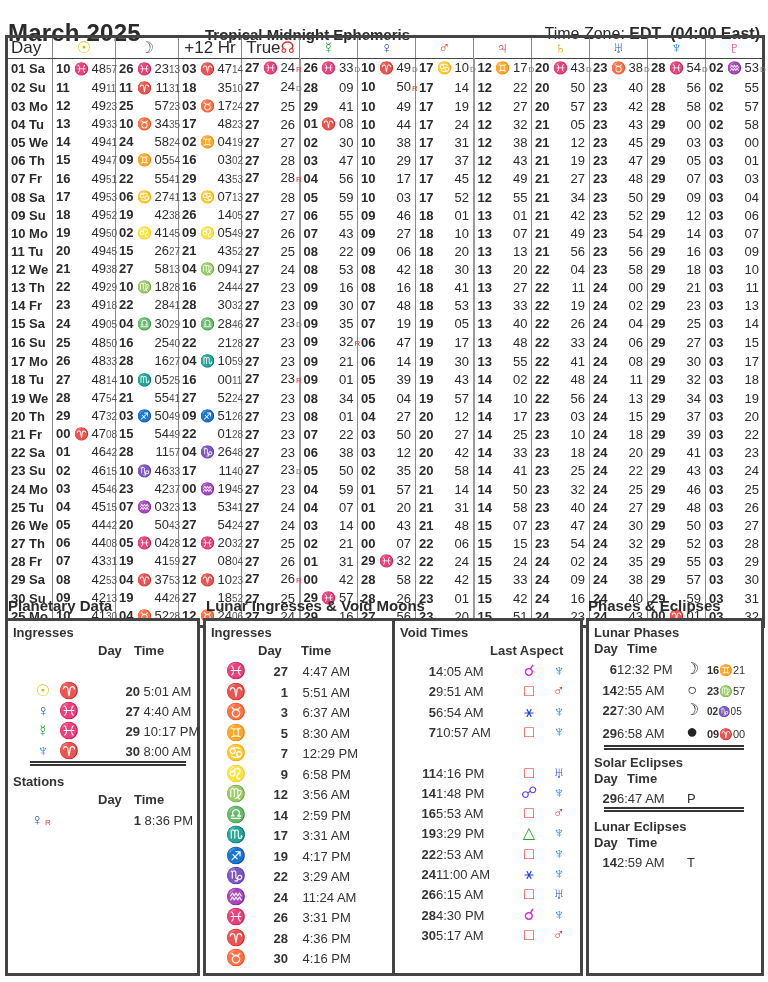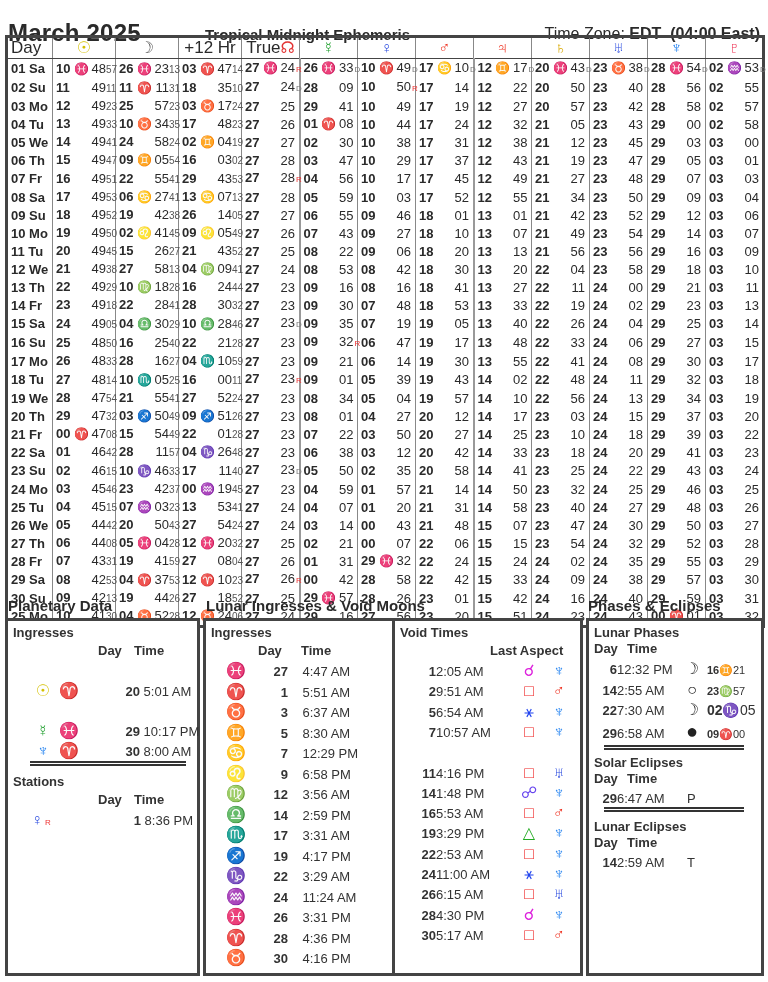--- a/index.html
+++ b/index.html
@@ -547,20 +547,21 @@
       </tr>
     </tbody>
 </table>
 
 <div class="sect-title" style="left:8px">Planetary Data</div>
 <div class="box" id="pd-box" style="left:5px;width:195px;height:358px">
     <div class="lbl" style="left:5px;top:4px">Ingresses</div>
     <div class="lbl" style="left:90px;top:22px">Day</div>
     <div class="lbl" style="left:126px;top:22px">Time</div>
     <div class="row" style="left:22px;top:60px"><span class="gly" style="color: rgb(212, 192, 0); width: 26px;">☉</span><span class="gly" style="color: rgb(238, 32, 32); width: 26px;">♈</span><b style="width:58px">20</b><span> 5:01 AM</span></div>
+    <div class="row" style="left:22px;top:80px"><span class="gly" style="color: rgb(48, 80, 224); width: 26px;">♀</span><span class="gly" style="color: rgb(221, 34, 221); width: 26px;">♓</span><b style="width:58px">27</b><span> 4:40 AM</span></div>
     <div class="row" style="left:22px;top:100px"><span class="gly" style="color: rgb(34, 160, 48); width: 26px;">☿</span><span class="gly" style="color: rgb(221, 34, 221); width: 26px;">♓</span><b style="width:58px">29</b><span> 10:17 PM</span></div>
     <div class="row" style="left:22px;top:120px"><span class="gly" style="color: rgb(32, 128, 240); width: 26px;">♆</span><span class="gly" style="color: rgb(238, 32, 32); width: 26px;">♈</span><b style="width:58px">30</b><span> 8:00 AM</span></div>
     <div class="dbl" style="left:22px;width:156px;top:140px"></div>
     <div class="lbl" style="left:5px;top:153px">Stations</div>
     <div class="lbl" style="left:90px;top:171px">Day</div>
     <div class="lbl" style="left:126px;top:171px">Time</div>
     <div class="row" style="left:22px;top:189px"><span class="gly" style="color: rgb(48, 80, 224); width: 14px;">♀</span><span class="st R" style="display:inline-block;width:12px">R</span><b style="width:84px">1</b><span> 8:36 PM</span></div>
   </div>
 
 <div class="sect-title" style="left:206px">Lunar Ingresses &amp; Void Moons</div>
@@ -579,21 +580,21 @@
     <div class="row" style="left:18px;top:183.5px"><span class="gly" style="color: rgb(48, 144, 240); width: 24px;">♎</span><b style="width:40px">14</b><span>&nbsp;&nbsp;&nbsp;&nbsp;2:59 PM</span></div>
     <div class="row" style="left:18px;top:204px"><span class="gly" style="color: rgb(136, 68, 238); width: 24px;">♏</span><b style="width:40px">17</b><span>&nbsp;&nbsp;&nbsp;&nbsp;3:31 AM</span></div>
     <div class="row" style="left:18px;top:224.5px"><span class="gly" style="color: rgb(238, 34, 68); width: 24px;">♐</span><b style="width:40px">19</b><span>&nbsp;&nbsp;&nbsp;&nbsp;4:17 PM</span></div>
     <div class="row" style="left:18px;top:245px"><span class="gly" style="color: rgb(238, 85, 34); width: 24px;">♑</span><b style="width:40px">22</b><span>&nbsp;&nbsp;&nbsp;&nbsp;3:29 AM</span></div>
     <div class="row" style="left:18px;top:265.5px"><span class="gly" style="color: rgb(34, 68, 238); width: 24px;">♒</span><b style="width:40px">24</b><span>&nbsp;&nbsp;&nbsp;&nbsp;11:24 AM</span></div>
     <div class="row" style="left:18px;top:286px"><span class="gly" style="color: rgb(221, 34, 221); width: 24px;">♓</span><b style="width:40px">26</b><span>&nbsp;&nbsp;&nbsp;&nbsp;3:31 PM</span></div>
     <div class="row" style="left:18px;top:306.5px"><span class="gly" style="color: rgb(238, 32, 32); width: 24px;">♈</span><b style="width:40px">28</b><span>&nbsp;&nbsp;&nbsp;&nbsp;4:36 PM</span></div>
     <div class="row" style="left:18px;top:327px"><span class="gly" style="color: rgb(34, 170, 34); width: 24px;">♉</span><b style="width:40px">30</b><span>&nbsp;&nbsp;&nbsp;&nbsp;4:16 PM</span></div>
     <div class="lbl" style="left:194px;top:4px">Void Times</div>
     <div class="lbl" style="left:284px;top:22px">Last Aspect</div>
-    <div class="row" style="left:200px;top:40px"><b style="width:30px">1</b><span style="display:inline-block;width:78px"> 2:05 AM</span><span class="gly" style="color: rgb(221, 34, 221); width: 30px;">☌</span><span class="gly" style="color: rgb(32, 128, 240); width: 30px;">♆</span></div>
+    <div class="row" style="left:200px;top:40px"><b style="width:30px">1</b><span style="display:inline-block;width:78px"> 4:05 AM</span><span class="gly" style="color: rgb(221, 34, 221); width: 30px;">☌</span><span class="gly" style="color: rgb(32, 128, 240); width: 30px;">♆</span></div>
     <div class="row" style="left:200px;top:60.3px"><b style="width:30px">2</b><span style="display:inline-block;width:78px"> 9:51 AM</span><span class="gly" style="color: rgb(238, 34, 34); width: 30px;">□</span><span class="gly" style="color: rgb(238, 51, 34); width: 30px;">♂</span></div>
     <div class="row" style="left:200px;top:80.6px"><b style="width:30px">5</b><span style="display:inline-block;width:78px"> 6:54 AM</span><span class="gly" style="color: rgb(34, 68, 238); width: 30px;">⚹</span><span class="gly" style="color: rgb(32, 128, 240); width: 30px;">♆</span></div>
     <div class="row" style="left:200px;top:100.9px"><b style="width:30px">7</b><span style="display:inline-block;width:78px"> 10:57 AM</span><span class="gly" style="color: rgb(238, 34, 34); width: 30px;">□</span><span class="gly" style="color: rgb(32, 128, 240); width: 30px;">♆</span></div>
     <div class="row" style="left:200px;top:141.5px"><b style="width:30px">11</b><span style="display:inline-block;width:78px"> 4:16 PM</span><span class="gly" style="color: rgb(238, 34, 34); width: 30px;">□</span><span class="gly" style="color: rgb(48, 80, 224); width: 30px;">♅</span></div>
     <div class="row" style="left:200px;top:161.8px"><b style="width:30px">14</b><span style="display:inline-block;width:78px"> 1:48 PM</span><span class="gly" style="color: rgb(102, 68, 238); width: 30px;">☍</span><span class="gly" style="color: rgb(32, 128, 240); width: 30px;">♆</span></div>
     <div class="row" style="left:200px;top:182.1px"><b style="width:30px">16</b><span style="display:inline-block;width:78px"> 5:53 AM</span><span class="gly" style="color: rgb(238, 34, 34); width: 30px;">□</span><span class="gly" style="color: rgb(238, 51, 34); width: 30px;">♂</span></div>
     <div class="row" style="left:200px;top:202.4px"><b style="width:30px">19</b><span style="display:inline-block;width:78px"> 3:29 PM</span><span class="gly" style="color: rgb(34, 170, 34); width: 30px;">△</span><span class="gly" style="color: rgb(32, 128, 240); width: 30px;">♆</span></div>
     <div class="row" style="left:200px;top:222.70000000000002px"><b style="width:30px">22</b><span style="display:inline-block;width:78px"> 2:53 AM</span><span class="gly" style="color: rgb(238, 34, 34); width: 30px;">□</span><span class="gly" style="color: rgb(32, 128, 240); width: 30px;">♆</span></div>
     <div class="row" style="left:200px;top:243px"><b style="width:30px">24</b><span style="display:inline-block;width:78px"> 11:00 AM</span><span class="gly" style="color: rgb(34, 68, 238); width: 30px;">⚹</span><span class="gly" style="color: rgb(32, 128, 240); width: 30px;">♆</span></div>
     <div class="row" style="left:200px;top:263.3px"><b style="width:30px">26</b><span style="display:inline-block;width:78px"> 6:15 AM</span><span class="gly" style="color: rgb(238, 34, 34); width: 30px;">□</span><span class="gly" style="color: rgb(48, 80, 224); width: 30px;">♅</span></div>
@@ -601,21 +602,21 @@
     <div class="row" style="left:200px;top:303.90000000000003px"><b style="width:30px">30</b><span style="display:inline-block;width:78px"> 5:17 AM</span><span class="gly" style="color: rgb(238, 34, 34); width: 30px;">□</span><span class="gly" style="color: rgb(238, 51, 34); width: 30px;">♂</span></div>
   </div>
 
 <div class="sect-title" style="left:588px">Phases &amp; Eclipses</div>
 <div class="box" id="ph-box" style="left:586px;width:178px;height:358px">
     <div class="lbl" style="left:5px;top:4px">Lunar Phases</div>
     <div class="lbl" style="left:5px;top:20px">Day</div>
     <div class="lbl" style="left:38px;top:20px">Time</div>
     <div class="row" style="left:10px;top:38px"><b style="width:18px">6</b><span style="display:inline-block;width:64px"> 12:32 PM</span><span class="gly" style="width:22px;color:#222;font-size:16px">☽</span><span style="font-size:11px;margin-left:4px"><b style="text-align:left">16</b><span style="color:#22aa66">♊</span><span>21</span></span></div>
     <div class="row" style="left:10px;top:58.5px"><b style="width:18px">14</b><span style="display:inline-block;width:64px"> 2:55 AM</span><span class="gly" style="width:22px;color:#222;font-size:16px">○</span><span style="font-size:11px;margin-left:4px"><b style="text-align:left">23</b><span style="color:#3050e0">♍</span><span>57</span></span></div>
-    <div class="row" style="left:10px;top:79px"><b style="width:18px">22</b><span style="display:inline-block;width:64px"> 7:30 AM</span><span class="gly" style="width:22px;color:#222;font-size:16px">☽</span><span style="font-size:14px;margin-left:4px"><b style="text-align:left">02</b><span style="color:#ee5522">♑</span><span>05</span></span></div>
+    <div class="row" style="left:10px;top:79px"><b style="width:18px">22</b><span style="display:inline-block;width:64px"> 7:30 AM</span><span class="gly" style="width:22px;color:#222;font-size:16px">☽</span><span style="font-size:10px;margin-left:4px"><b style="text-align:left">02</b><span style="color:#ee5522">♑</span><span>05</span></span></div>
     <div class="row" style="left:10px;top:99.5px"><b style="width:18px">29</b><span style="display:inline-block;width:64px"> 6:58 AM</span><span class="gly" style="width:22px;color:#222;font-size:20px">●</span><span style="font-size:11px;margin-left:4px"><b style="text-align:left">09</b><span style="color:#ee2020">♈</span><span>00</span></span></div>
     <div class="dbl" style="left:15px;width:140px;top:124px"></div>
     <div class="lbl" style="left:5px;top:134px">Solar Eclipses</div>
     <div class="lbl" style="left:5px;top:150px">Day</div>
     <div class="lbl" style="left:38px;top:150px">Time</div>
     <div class="row" style="left:10px;top:168px"><b style="width:18px">29</b><span style="display:inline-block;width:70px"> 6:47 AM</span><span style="font-weight:normal">P</span></div>
     <div class="dbl" style="left:15px;width:140px;top:186px"></div>
     <div class="lbl" style="left:5px;top:198px">Lunar Eclipses</div>
     <div class="lbl" style="left:5px;top:214px">Day</div>
     <div class="lbl" style="left:38px;top:214px">Time</div>

